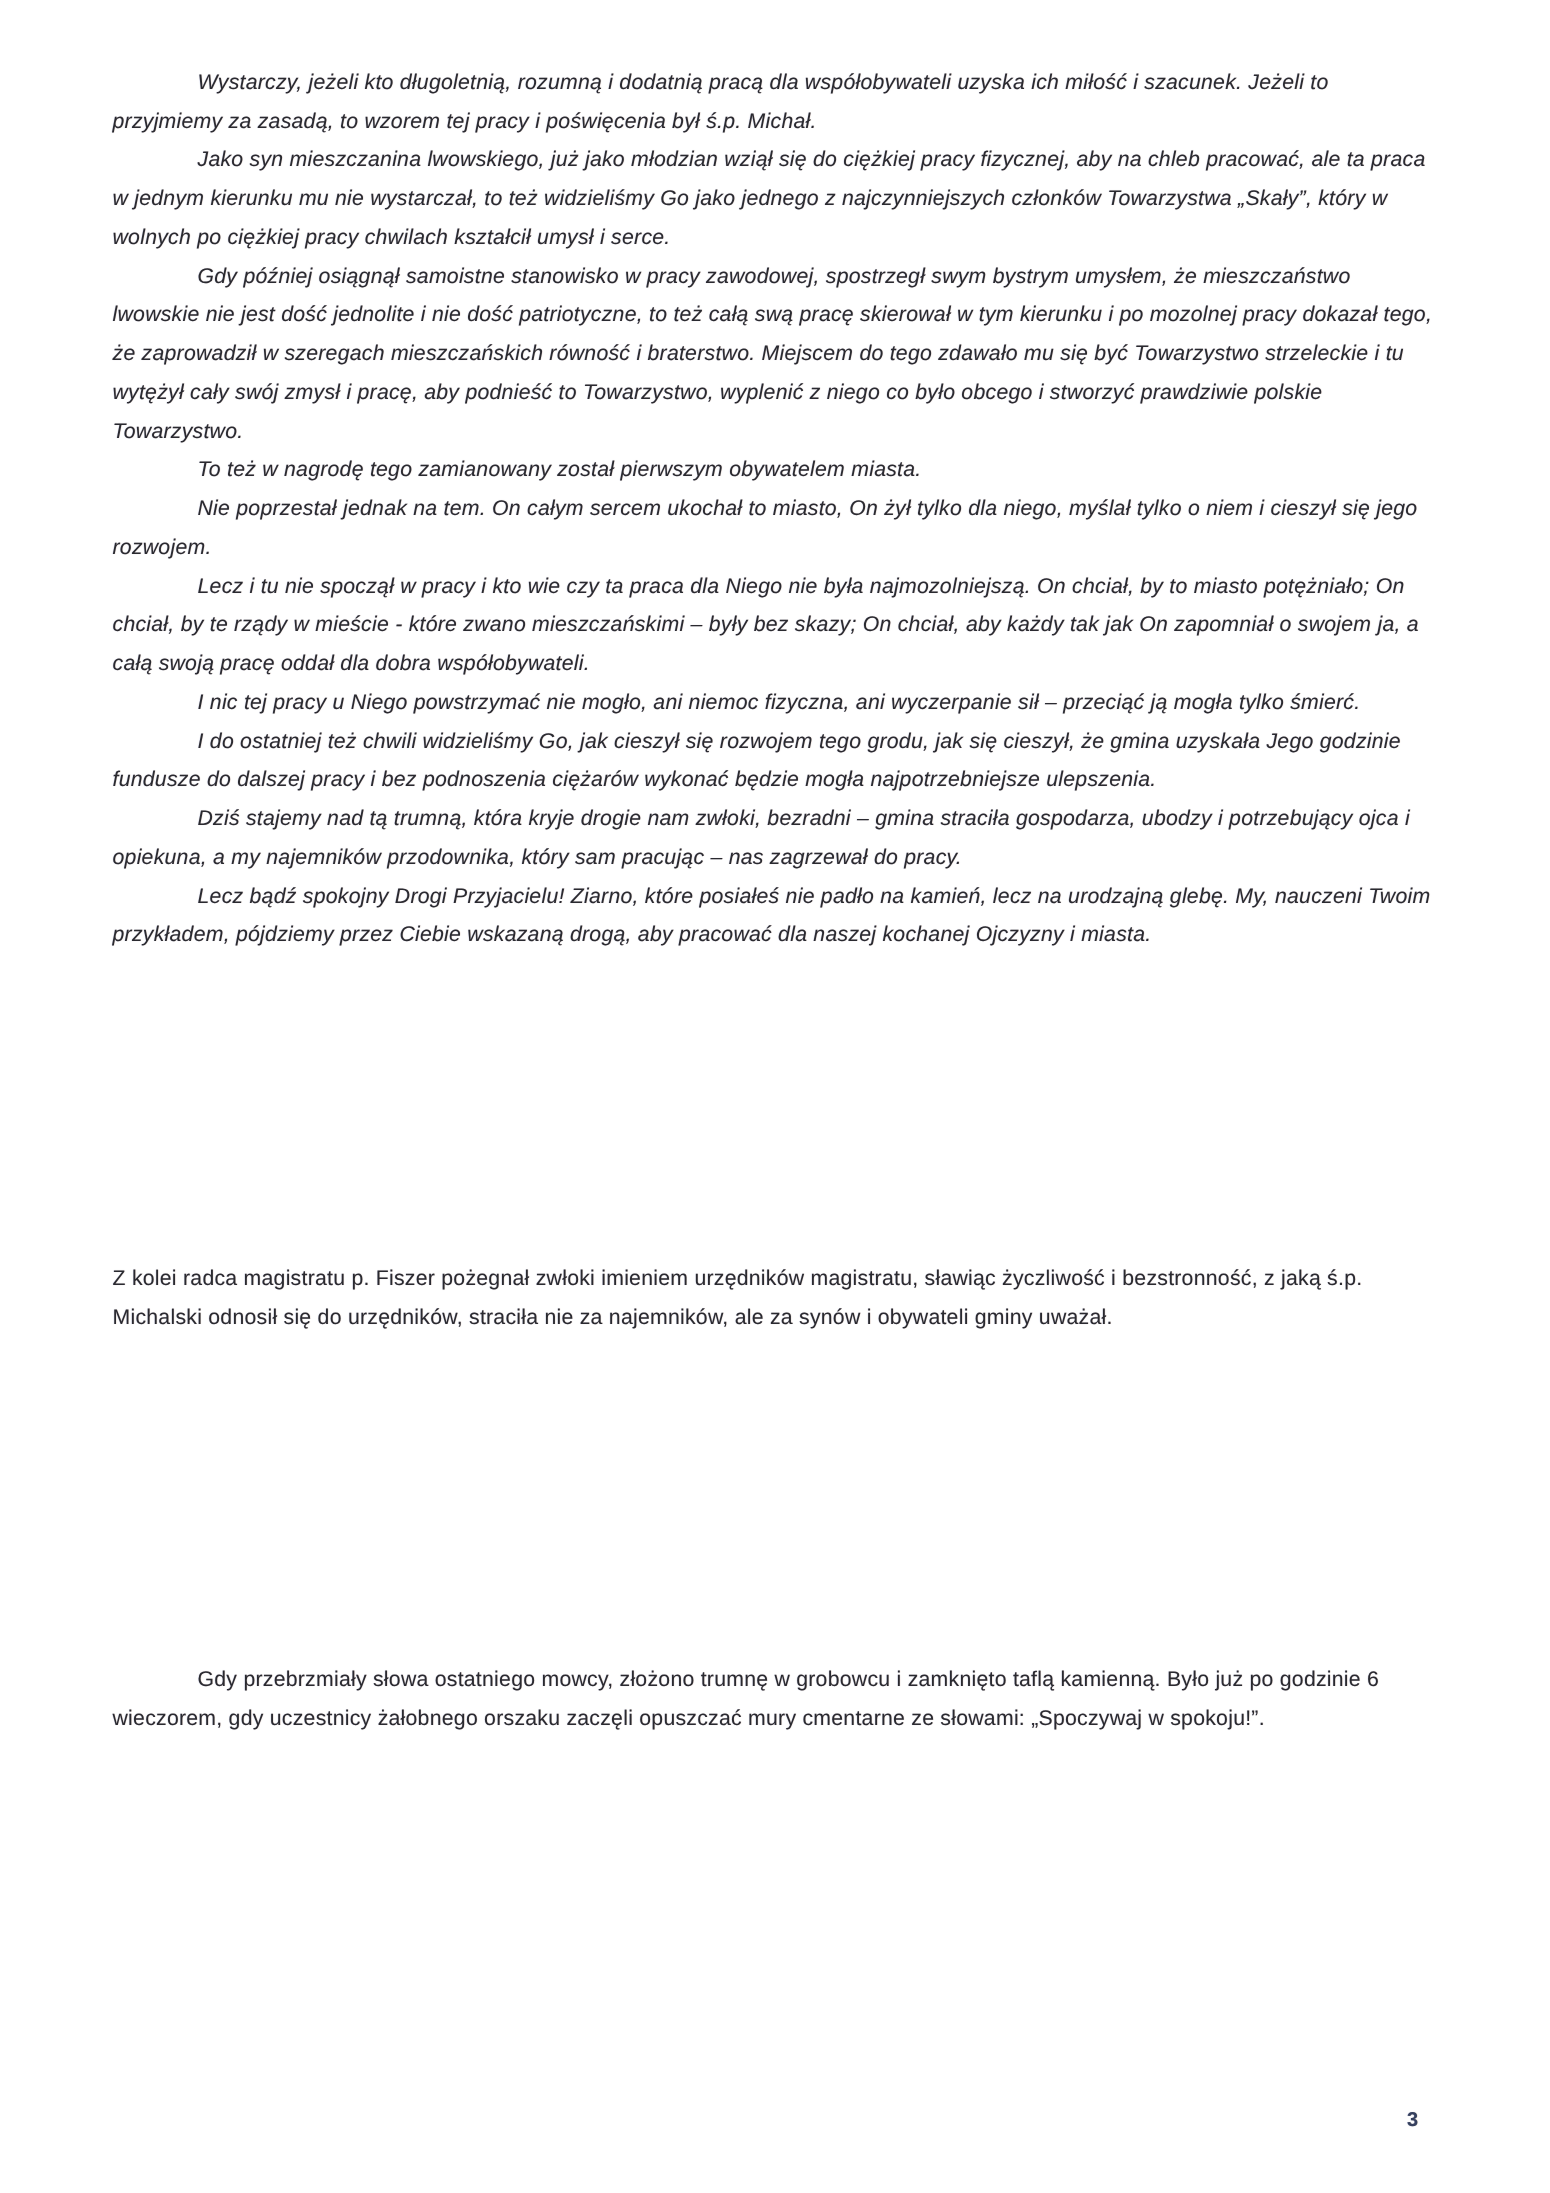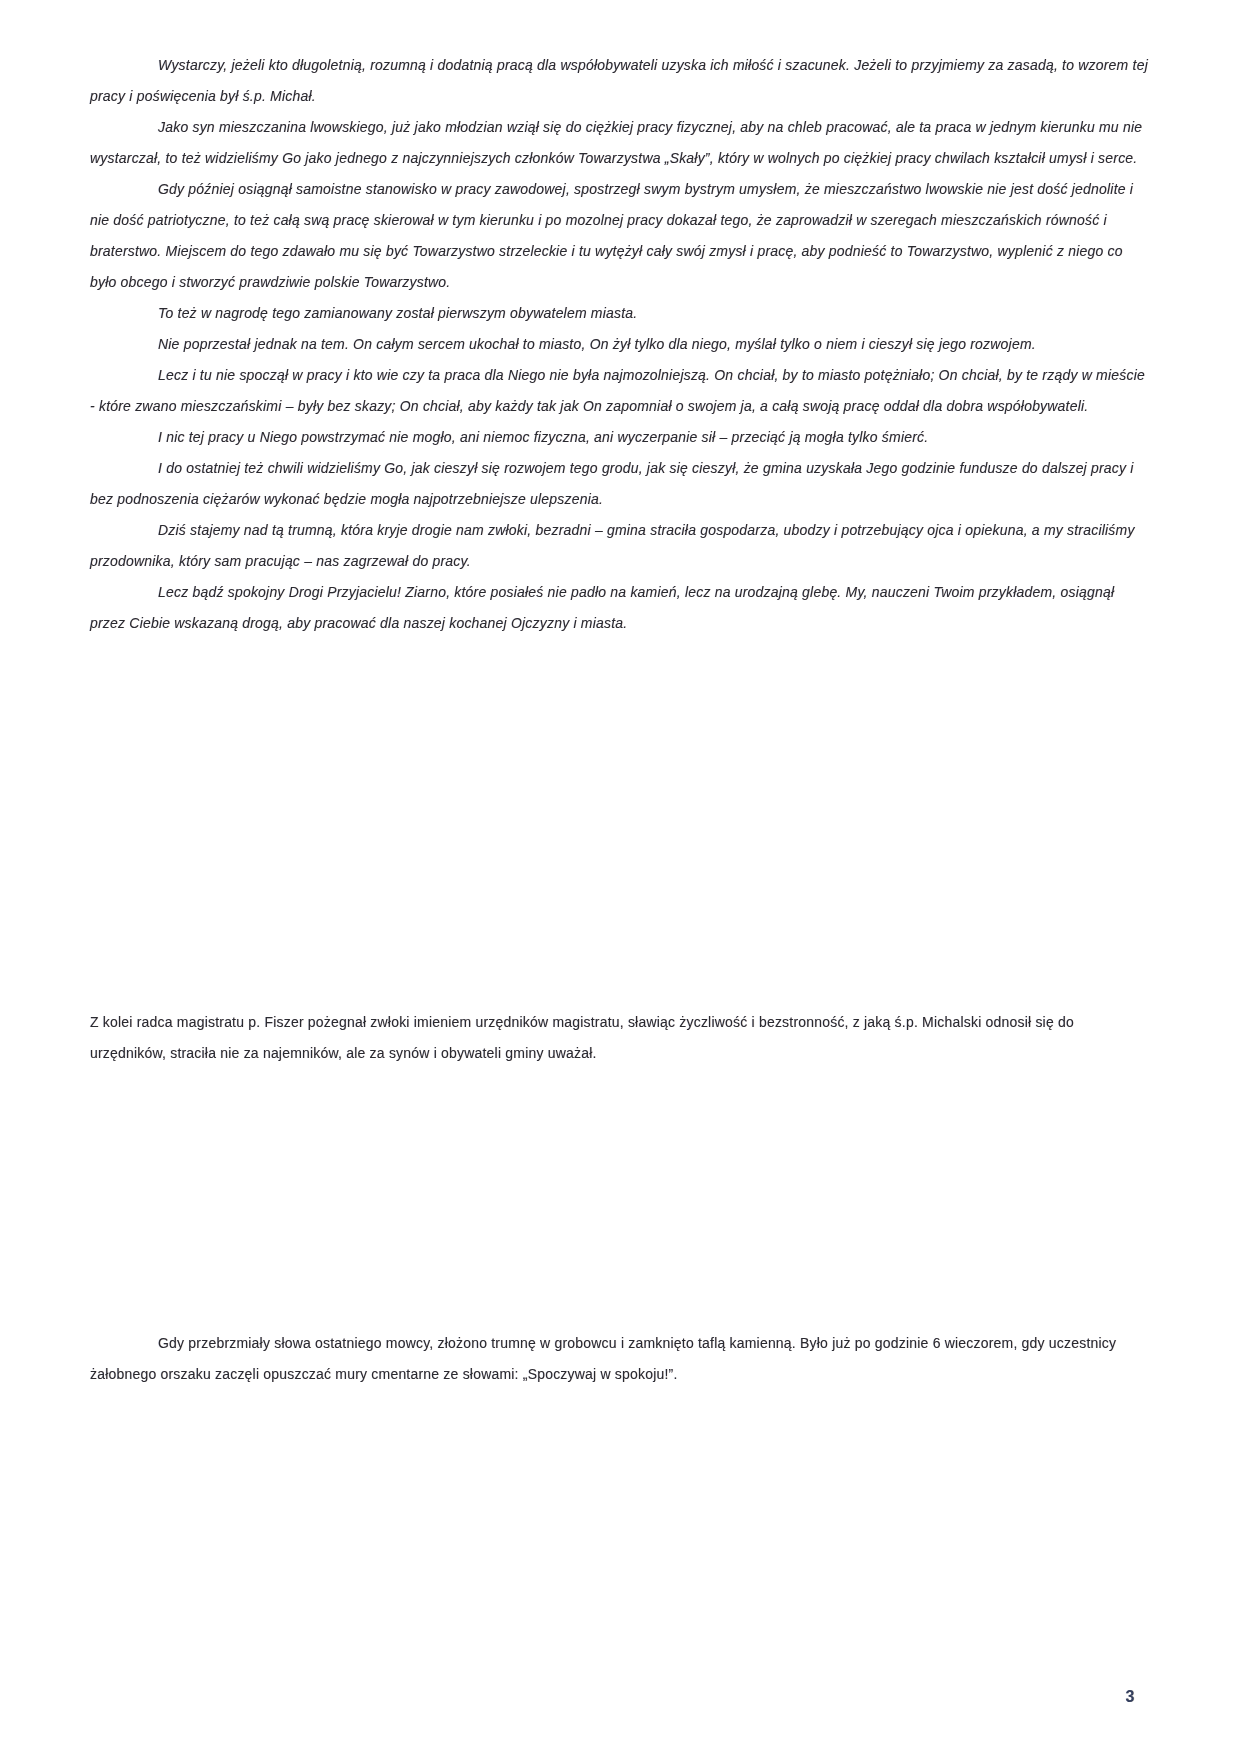--- a/index.html
+++ b/index.html
@@ -17,21 +17,21 @@
   }
   .text-section {
     position: absolute;
     left: 90px;
     color: #2a2a30;
     text-align: left;
     text-shadow: 0.4px 0 0.6px rgba(150, 80, 40, 0.18), -0.4px 0 0.6px rgba(40, 60, 150, 0.18);
   }
   .text-section p {
     margin: 0;
-    font-size: 14px;
+    font-size: 17px;
     line-height: 31px;
     letter-spacing: 0.2px;
     text-indent: 68px;
   }
   .section-eulogy {
     top: 50px;
     width: 1058px;
     font-style: italic;
   }
   .section-report {
@@ -64,22 +64,22 @@
 
   <div class="text-section section-eulogy">
     <p>Wystarczy, jeżeli kto długoletnią, rozumną i dodatnią pracą dla współobywateli uzyska ich miłość i szacunek. Jeżeli to przyjmiemy za zasadą, to wzorem tej pracy i poświęcenia był ś.p. Michał.</p>
     <p>Jako syn mieszczanina lwowskiego, już jako młodzian wziął się do ciężkiej pracy fizycznej, aby na chleb pracować, ale ta praca w jednym kierunku mu nie wystarczał, to też widzieliśmy Go jako jednego z najczynniejszych członków Towarzystwa „Skały”, który w wolnych po ciężkiej pracy chwilach kształcił umysł i serce.</p>
     <p>Gdy później osiągnął samoistne stanowisko w pracy zawodowej, spostrzegł swym bystrym umysłem, że mieszczaństwo lwowskie nie jest dość jednolite i nie dość patriotyczne, to też całą swą pracę skierował w tym kierunku i po mozolnej pracy dokazał tego, że zaprowadził w szeregach mieszczańskich równość i braterstwo. Miejscem do tego zdawało mu się być Towarzystwo strzeleckie i tu wytężył cały swój zmysł i pracę, aby podnieść to Towarzystwo, wyplenić z niego co było obcego i stworzyć prawdziwie polskie Towarzystwo.</p>
     <p>To też w nagrodę tego zamianowany został pierwszym obywatelem miasta.</p>
     <p>Nie poprzestał jednak na tem. On całym sercem ukochał to miasto, On żył tylko dla niego, myślał tylko o niem i cieszył się jego rozwojem.</p>
     <p>Lecz i tu nie spoczął w pracy i kto wie czy ta praca dla Niego nie była najmozolniejszą. On chciał, by to miasto potężniało; On chciał, by te rządy w mieście - które zwano mieszczańskimi – były bez skazy; On chciał, aby każdy tak jak On zapomniał o swojem ja, a całą swoją pracę oddał dla dobra współobywateli.</p>
     <p>I nic tej pracy u Niego powstrzymać nie mogło, ani niemoc fizyczna, ani wyczerpanie sił – przeciąć ją mogła tylko śmierć.</p>
     <p>I do ostatniej też chwili widzieliśmy Go, jak cieszył się rozwojem tego grodu, jak się cieszył, że gmina uzyskała Jego godzinie fundusze do dalszej pracy i bez podnoszenia ciężarów wykonać będzie mogła najpotrzebniejsze ulepszenia.</p>
-    <p>Dziś stajemy nad tą trumną, która kryje drogie nam zwłoki, bezradni – gmina straciła gospodarza, ubodzy i potrzebujący ojca i opiekuna, a my straciliśmy przodownika, który sam pracując – nas zagrzewał do pracy.</p>
-    <p>Lecz bądź spokojny Drogi Przyjacielu! Ziarno, które posiałeś nie padło na kamień, lecz na urodzajną glebę. My, nauczeni Twoim przykładem, osiągnął przez Ciebie wskazaną drogą, aby pracować dla naszej kochanej Ojczyzny i miasta.</p>
+    <p>Dziś stajemy nad tą trumną, która kryje drogie nam zwłoki, bezradni – gmina straciła gospodarza, ubodzy i potrzebujący ojca i opiekuna, a my najemników przodownika, który sam pracując – nas zagrzewał do pracy.</p>
+    <p>Lecz bądź spokojny Drogi Przyjacielu! Ziarno, które posiałeś nie padło na kamień, lecz na urodzajną glebę. My, nauczeni Twoim przykładem, pójdziemy przez Ciebie wskazaną drogą, aby pracować dla naszej kochanej Ojczyzny i miasta.</p>
   </div>
 
   <div class="text-section section-report">
     <p class="no-indent">Z kolei radca magistratu p. Fiszer pożegnał zwłoki imieniem urzędników magistratu, sławiąc życzliwość i bezstronność, z jaką ś.p. Michalski odnosił się do urzędników, straciła nie za najemników, ale za synów i obywateli gminy uważał.</p>
   </div>
 
   <div class="text-section section-closing">
     <p>Gdy przebrzmiały słowa ostatniego mowcy, złożono trumnę w grobowcu i zamknięto taflą kamienną. Było już po godzinie 6 wieczorem, gdy uczestnicy żałobnego orszaku zaczęli opuszczać mury cmentarne ze słowami: „Spoczywaj w spokoju!”.</p>
   </div>
 

